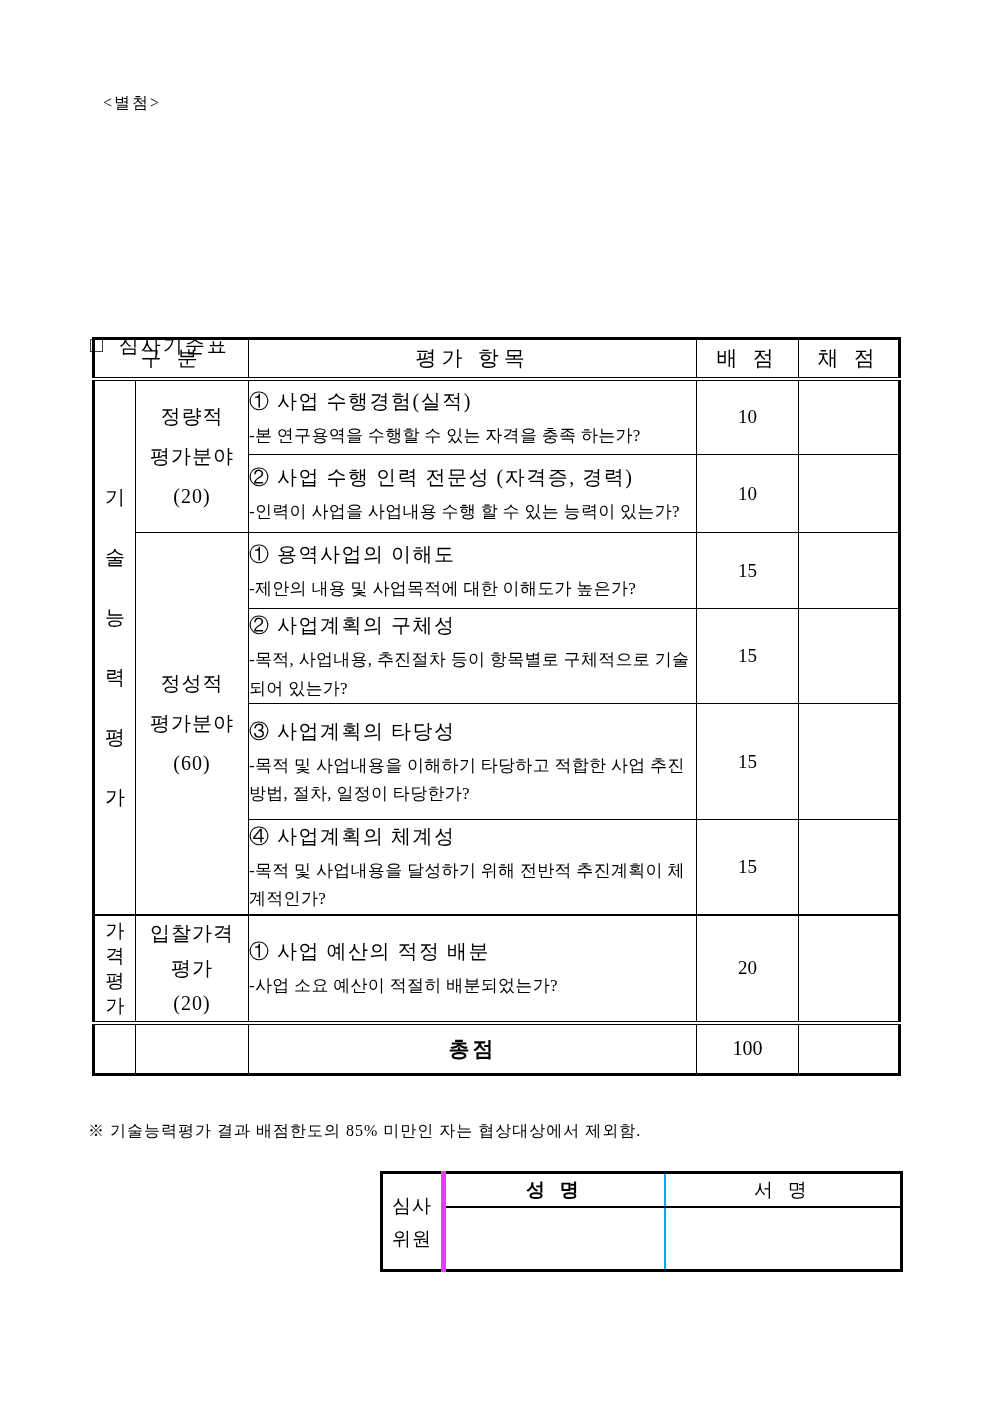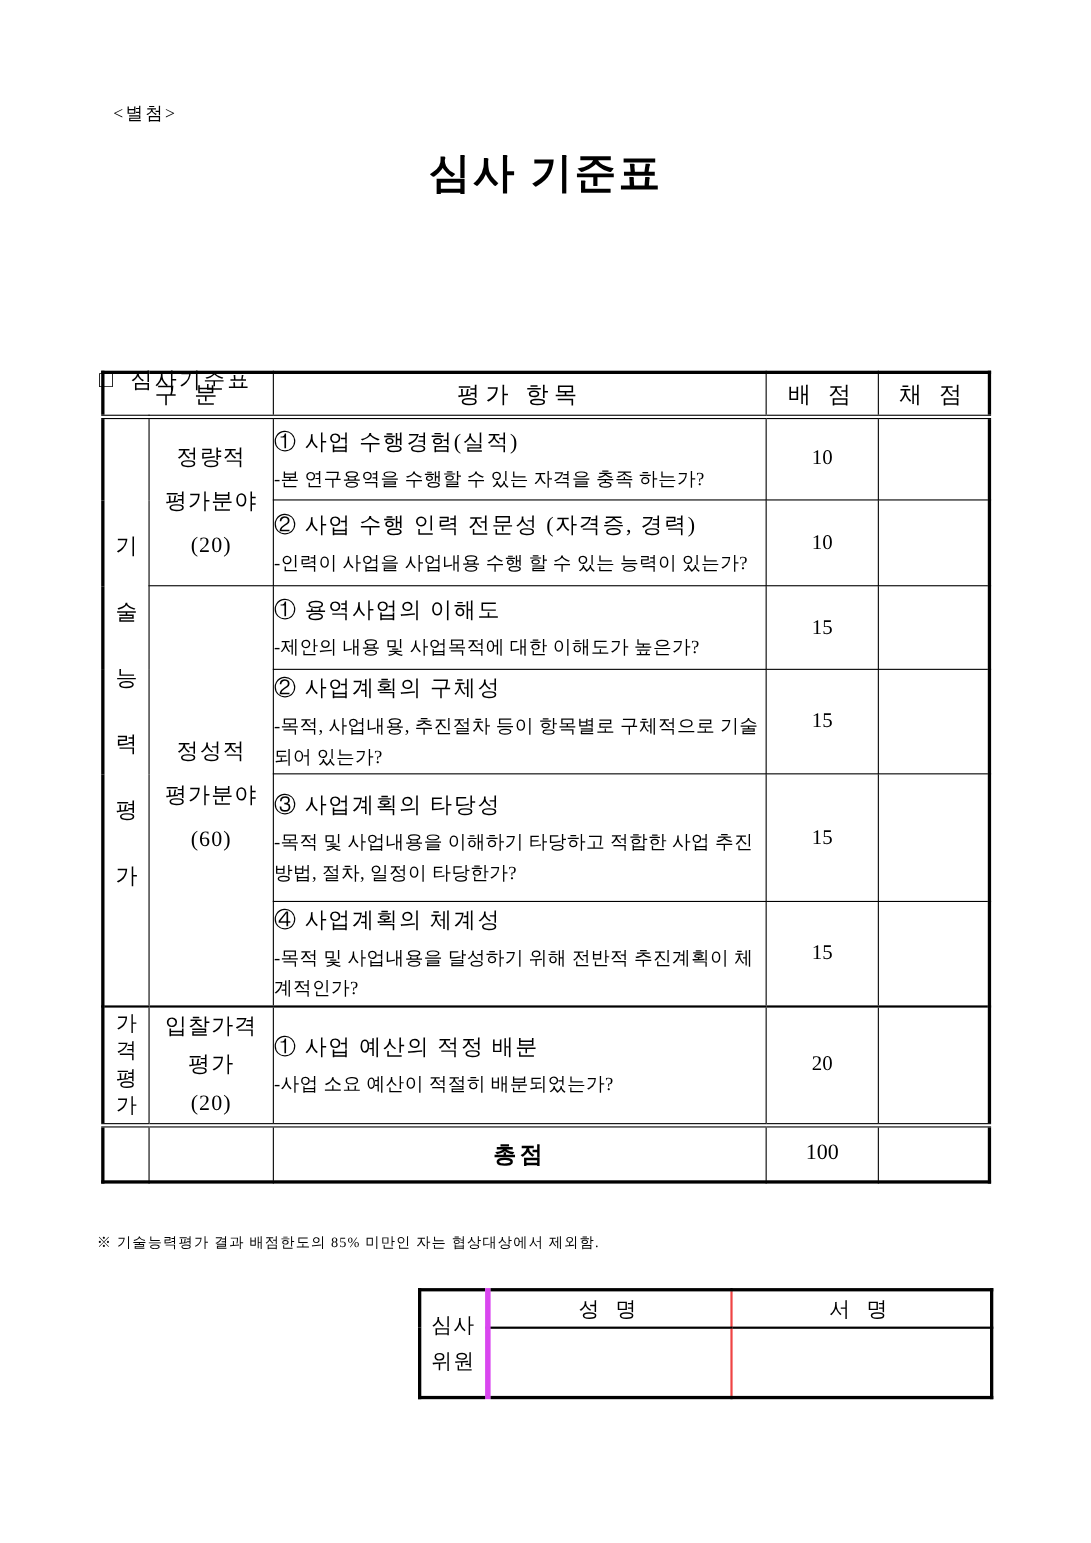--- a/index.html
+++ b/index.html
@@ -130,21 +130,21 @@
     font-weight: bold;
     letter-spacing: 3px;
   }
   td.total-pts { font-size: 20px; }
 
   
   .note {
     position: absolute;
     left: 88px;
     top: 1121px;
-    font-size: 13px;
+    font-size: 16px;
     letter-spacing: 1px;
   }
 
   
   table.sig {
     position: absolute;
     left: 380px;
     top: 1171px;
     width: 520px;
     border-collapse: collapse;
@@ -163,31 +163,30 @@
     line-height: 33px;
     letter-spacing: 1px;
   }
   tr.s-hdr td.s-col {
     border-bottom: 2px solid #000;
     text-align: center;
     vertical-align: middle;
     font-size: 19px;
     letter-spacing: 5px;
   }
-  td.s-name, td.s-name-cell { border-right: 2px solid #ef4444; }
+  td.s-name, td.s-name-cell { border-right: 2px solid #0ea5e9; font-weight: bold; }
 </style>
 </head>
 <body>
 
 <div class="page">
 
   <div class="attachment">&lt;별첨&gt;</div>
 
   <div class="doc-title">
-    <div>심사 기준표</div>
   </div>
 
   <div class="section-heading">
     <span class="marker">□</span><span>심사기준표</span>
   </div>
 
   <table class="main">
     <colgroup>
       <col style="width:42px">
       <col style="width:113px">

